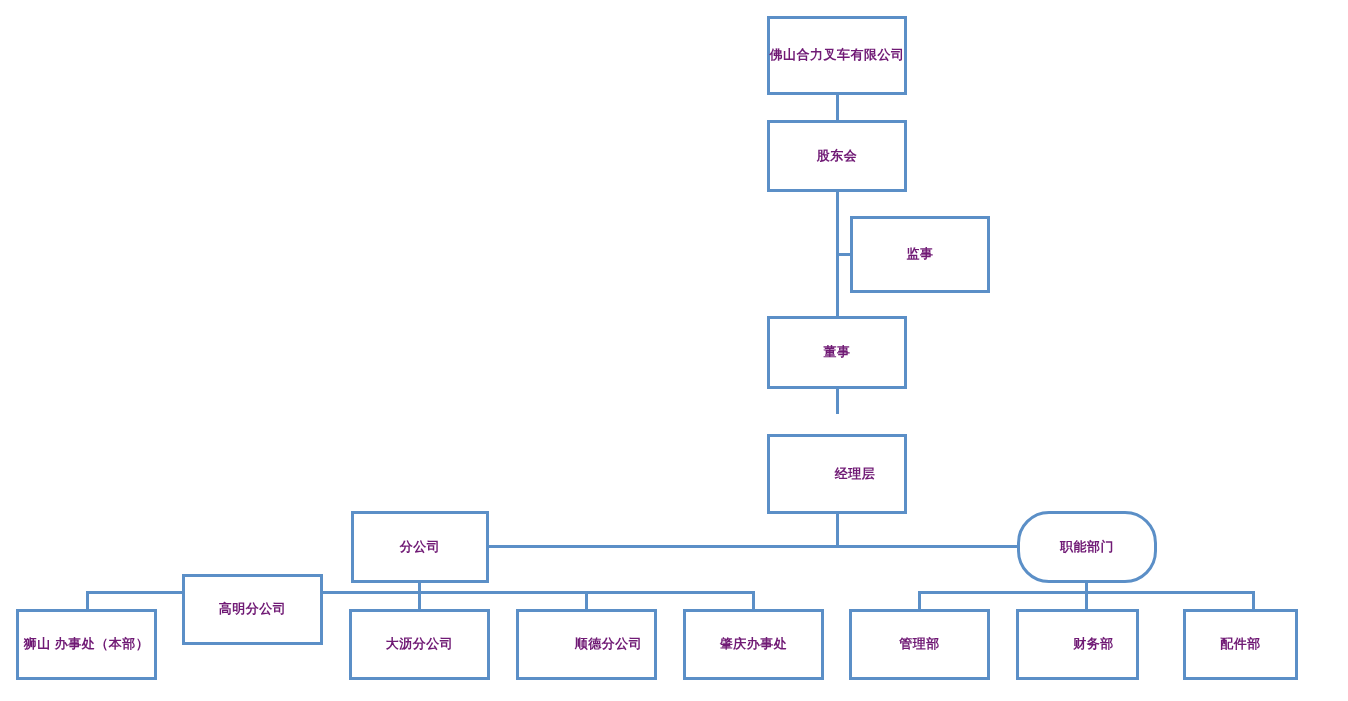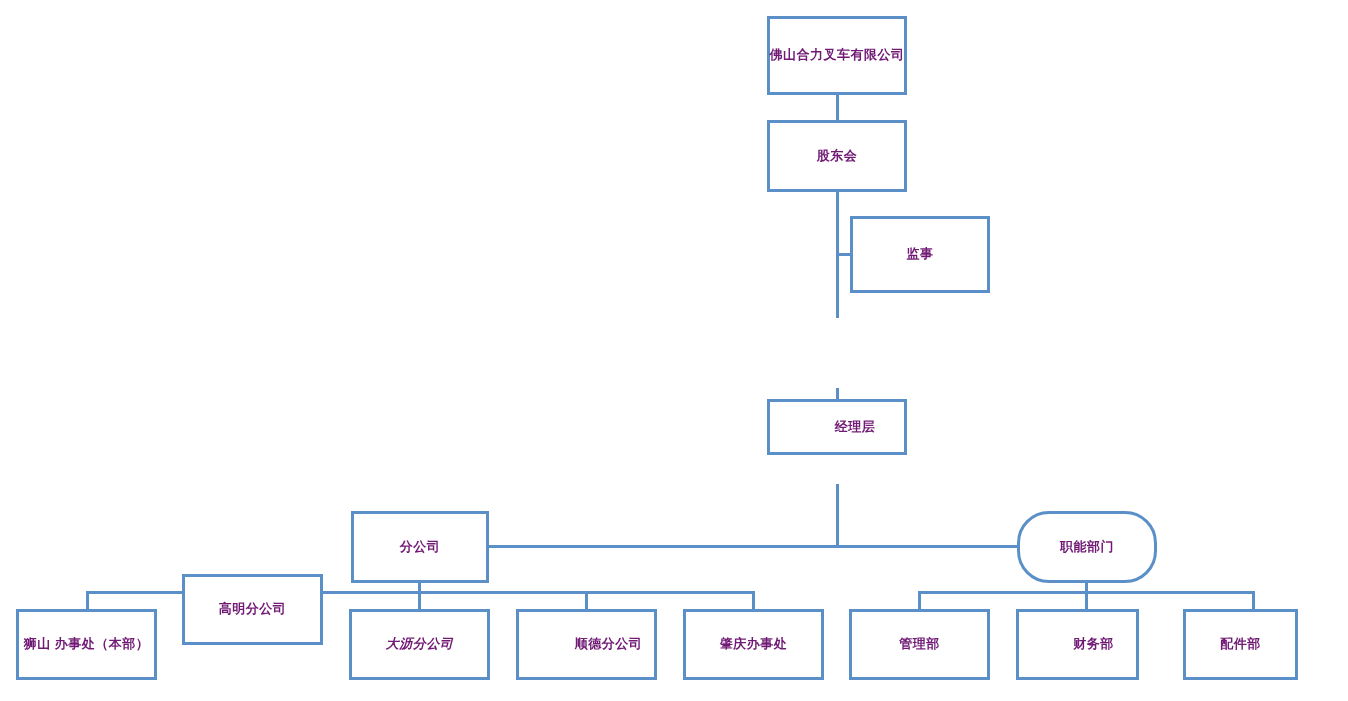--- a/index.html
+++ b/index.html
@@ -83,40 +83,43 @@
   </div>
 
   <div class="node-box" style="left:767px; top:120px; width:140px; height:72px;">
     <span class="node-label">股东会</span>
   </div>
 
   <div class="node-box" style="left:850px; top:216px; width:140px; height:77px;">
     <span class="node-label">监事</span>
   </div>
 
+  <div class="node-box" style="left:767px; top:316px; width:140px; height:73px;">
+    <span class="node-label">董事</span>
+  </div>
 
-  <div class="node-box" style="left:767px; top:399px; width:140px; height:56px;padding-left:36px;">
+  <div class="node-box" style="left:767px; top:434px; width:140px; height:80px;padding-left:36px;">
     <span class="node-label">经理层</span>
   </div>
 
   <div class="node-box" style="left:351px; top:511px; width:138px; height:72px;">
     <span class="node-label">分公司</span>
   </div>
 
   <div class="node-box" style="left:1017px; top:511px; width:140px; height:72px;border-radius:32px;">
     <span class="node-label">职能部门</span>
   </div>
 
   <div class="node-box" style="left:16px; top:609px; width:141px; height:71px;">
     <span class="node-label">狮山 办事处（本部）</span>
   </div>
   <div class="node-box" style="left:182px; top:574px; width:141px; height:71px;">
     <span class="node-label">高明分公司</span>
   </div>
-  <div class="node-box" style="left:349px; top:609px; width:141px; height:71px;font-style:italic;">
+  <div class="node-box" style="left:349px; top:609px; width:141px; height:71px;">
     <span class="node-label">大沥分公司</span>
   </div>
   <div class="node-box" style="left:516px; top:609px; width:141px; height:71px;padding-left:44px;">
     <span class="node-label">顺德分公司</span>
   </div>
   <div class="node-box" style="left:683px; top:609px; width:141px; height:71px;">
     <span class="node-label">肇庆办事处</span>
   </div>
 
   <div class="node-box" style="left:849px; top:609px; width:141px; height:71px;">

